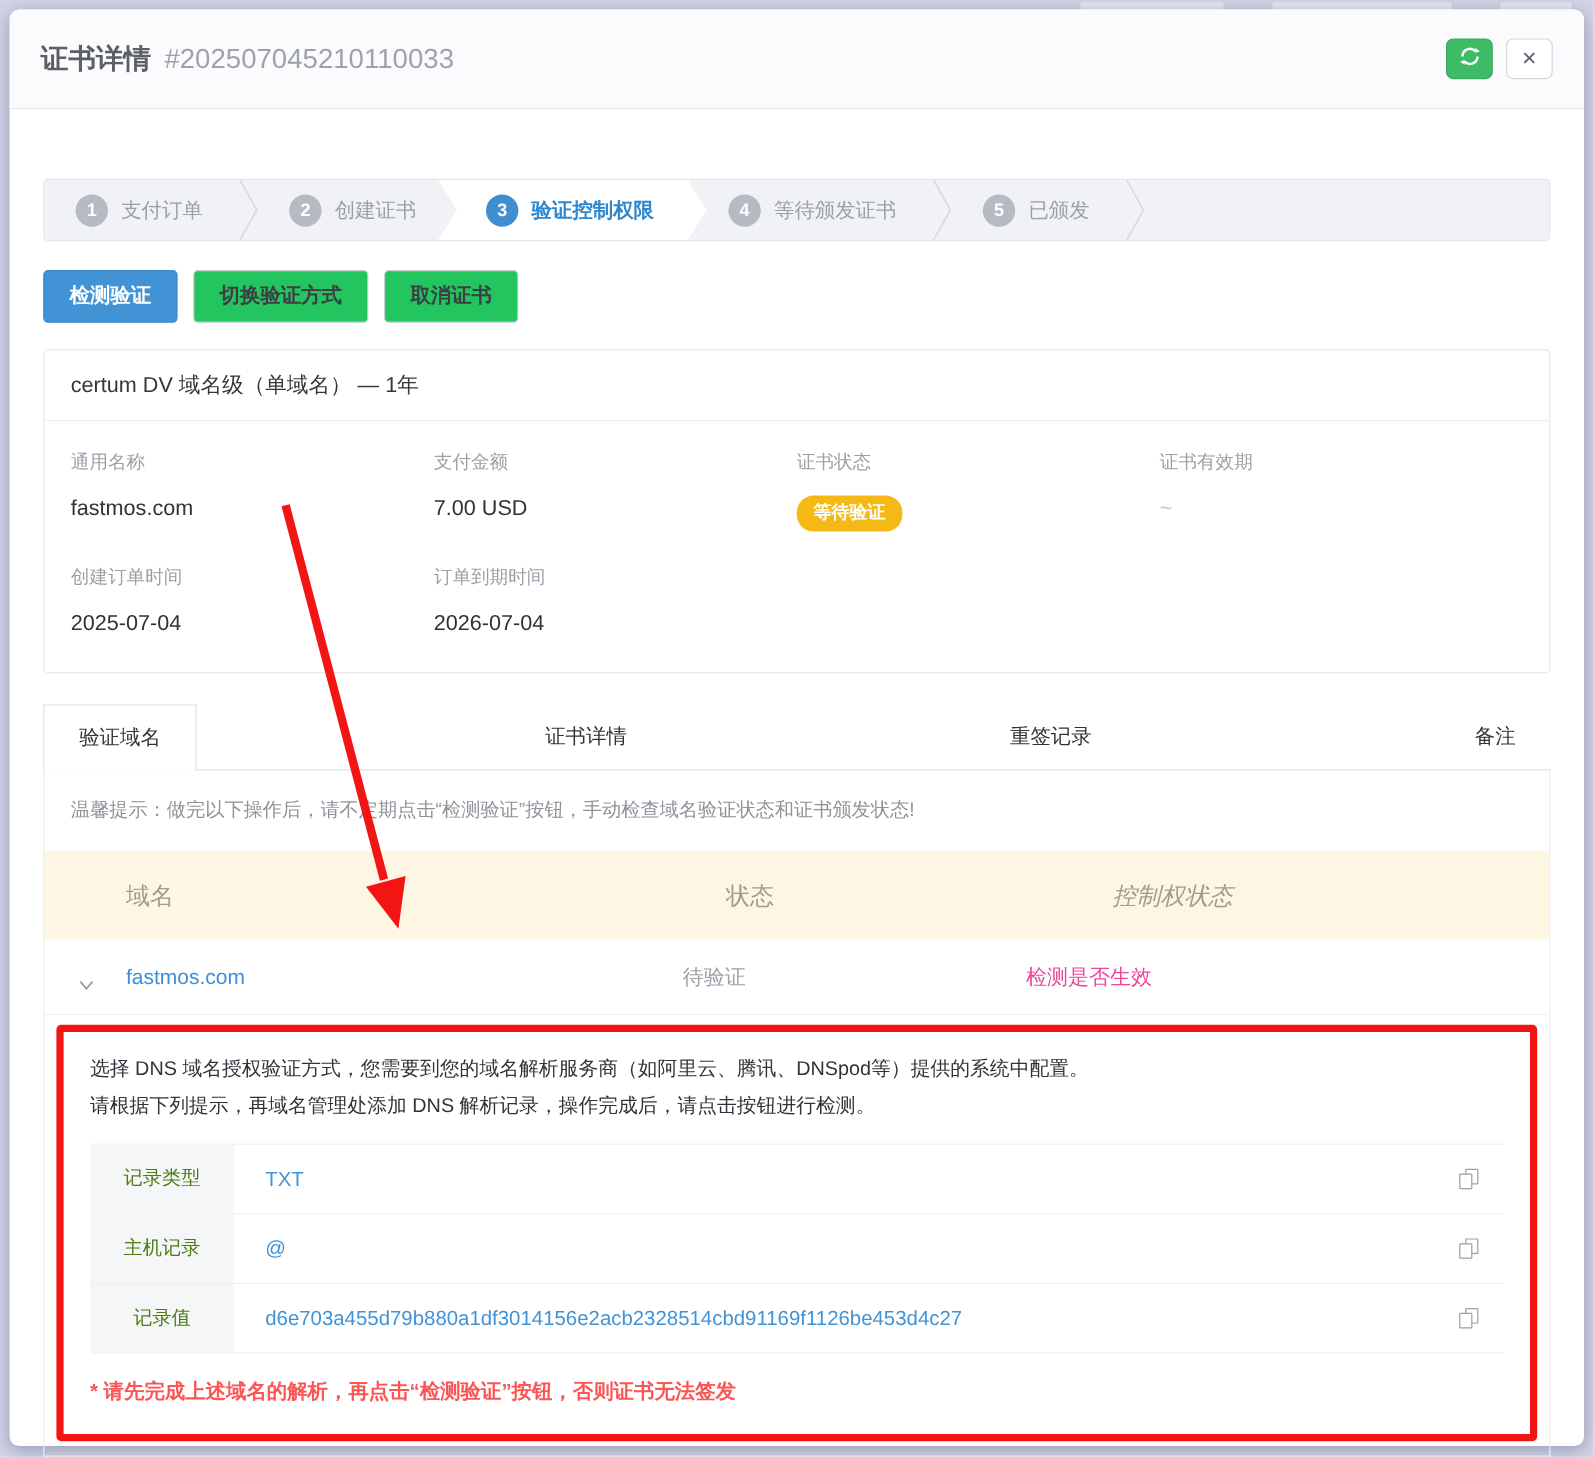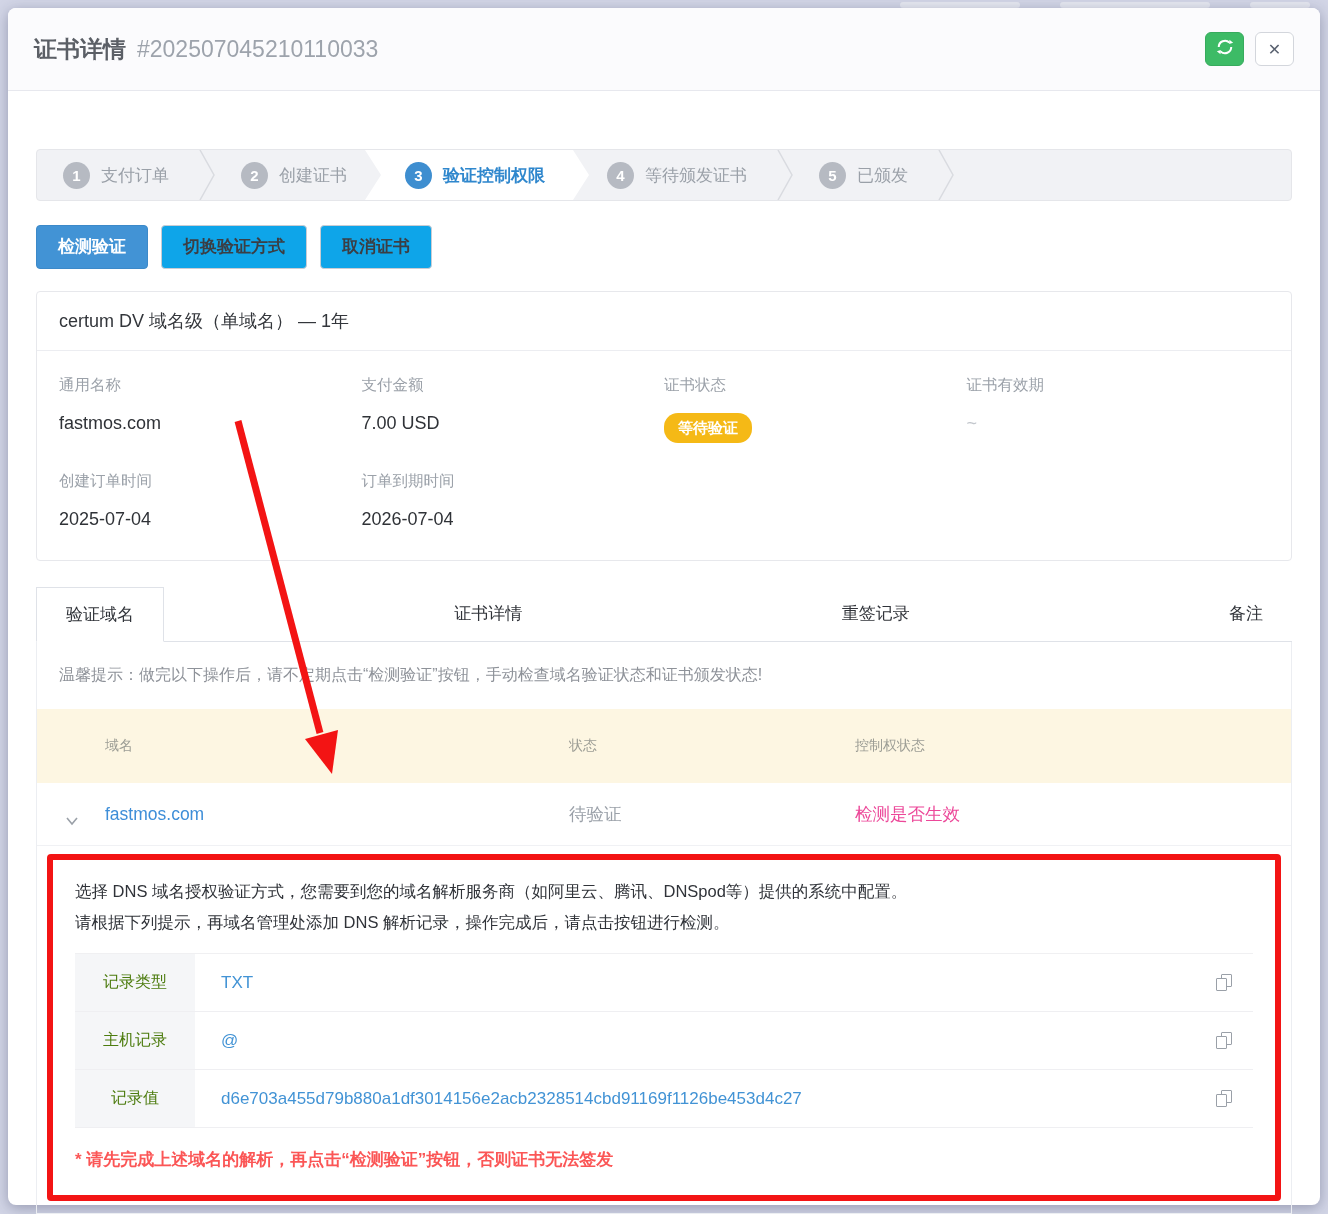--- a/index.html
+++ b/index.html
@@ -40,21 +40,21 @@
     display:flex;align-items:center;justify-content:center;font-size:15px;font-weight:bold;flex:none;}
   .step.active{background:#fff;color:#2f87cd;font-weight:bold;padding:0 44px 0 40px;margin:0 -8px 0 -12px;
     clip-path:polygon(0 0,calc(100% - 16px) 0,100% 50%,calc(100% - 16px) 100%,0 100%,16px 50%);}
   .step.active .num{background:#3e8ed0;}
   .wizard .sep{flex:none;align-self:stretch;}
 
   
   .actions-row{margin-top:24px;display:flex;gap:13px;}
   .btn{font-size:17px;font-weight:bold;padding:11px 21px;border-radius:4px;cursor:pointer;line-height:1.2;}
   .btn-primary{background:#4293d5;color:#fff;border:1px solid #3c89c9;}
-  .btn-plain{background:#0ea5e9;color:#3b3e44;border:1px solid #c9ccd3;}
+  .btn-plain{background:#22c55e;color:#3b3e44;border:1px solid #c9ccd3;}
 
   
   .info-card{margin-top:22px;border:1px solid #e7e8ec;border-radius:4px;}
   .info-card-header{padding:17px 22px;font-size:18px;color:#33363b;border-bottom:1px solid #ecedf1;}
   .info-grid{padding:24px 22px 30px;display:grid;grid-template-columns:repeat(4,1fr);row-gap:28px;}
   .field .flabel{font-size:15.5px;color:#9ba1a9;margin-bottom:17px;}
   .field .fvalue{font-size:18px;color:#2f3237;}
   .fvalue.muted{color:#c3c7cd;}
   .badge{display:inline-block;background:#f5b916;color:#fff;font-size:15px;font-weight:bold;
     padding:6px 14px;border-radius:14px;line-height:1.2;}
@@ -62,24 +62,24 @@
   
   .tabs-panel{margin-top:26px;}
   .tab-row{display:flex;border-bottom:1px solid #dfe2e8;justify-content:space-between;}
   .tab{padding:15px 29px;font-size:17px;color:#303339;cursor:pointer;}
   .tab.active{background:#fff;border:1px solid #dfe2e8;border-bottom:1px solid #fff;margin-bottom:-1px;}
   .panel-body{border:1px solid #eceef2;border-top:none;padding-bottom:12px;}
 
   .notice{padding:23px 22px;font-size:16px;color:#8e9299;}
 
   .dtable-header{background:#fdf6e2;display:grid;grid-template-columns:500px 290px 1fr;
-    align-items:center;height:74px;color:#9c9d95;font-size:14px;}
+    align-items:center;height:74px;color:#9c9d95;font-size:20px;gap:36px;}
   .dh1{padding-left:68px;}
   .dh2{padding-left:32px;}
-  .dh3{padding-left:28px;}
+  .dh3{padding-left:28px;font-style:italic;}
   .drow{display:grid;grid-template-columns:500px 290px 1fr;align-items:center;height:62px;
     border-bottom:1px solid #f0f1f4;font-size:17.5px;background:#fff;}
   .dcell1{padding-left:68px;position:relative;}
   .drow .chev{position:absolute;left:28px;top:50%;margin-top:-4px;cursor:pointer;}
   .domain-link{color:#3e8ed8;cursor:pointer;text-decoration:none;}
   .dcell2{padding-left:32px;color:#9ba1a9;}
   .dcell3{padding-left:28px;color:#ec4899;}
 
   
   .red-box{margin:8px 10px 0;border:6px solid #f31414;border-radius:4px;padding:16px 22px 24px;}

